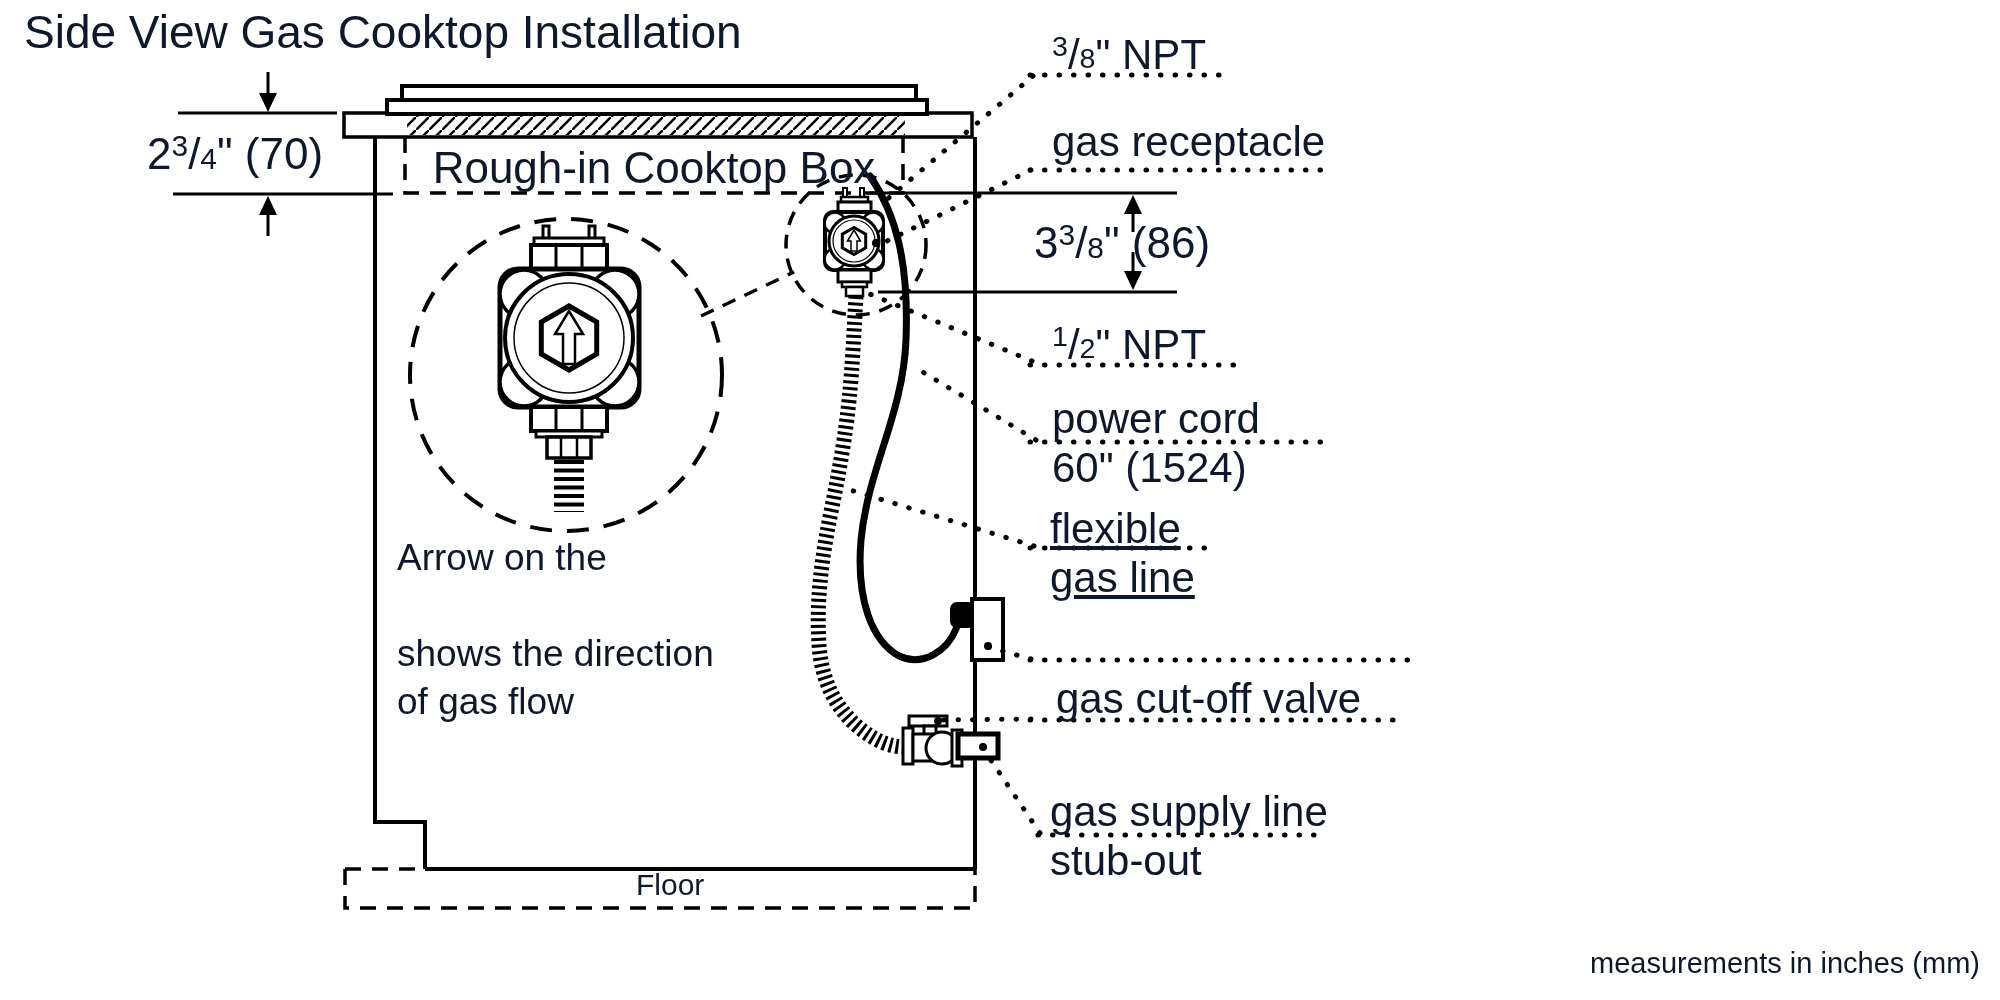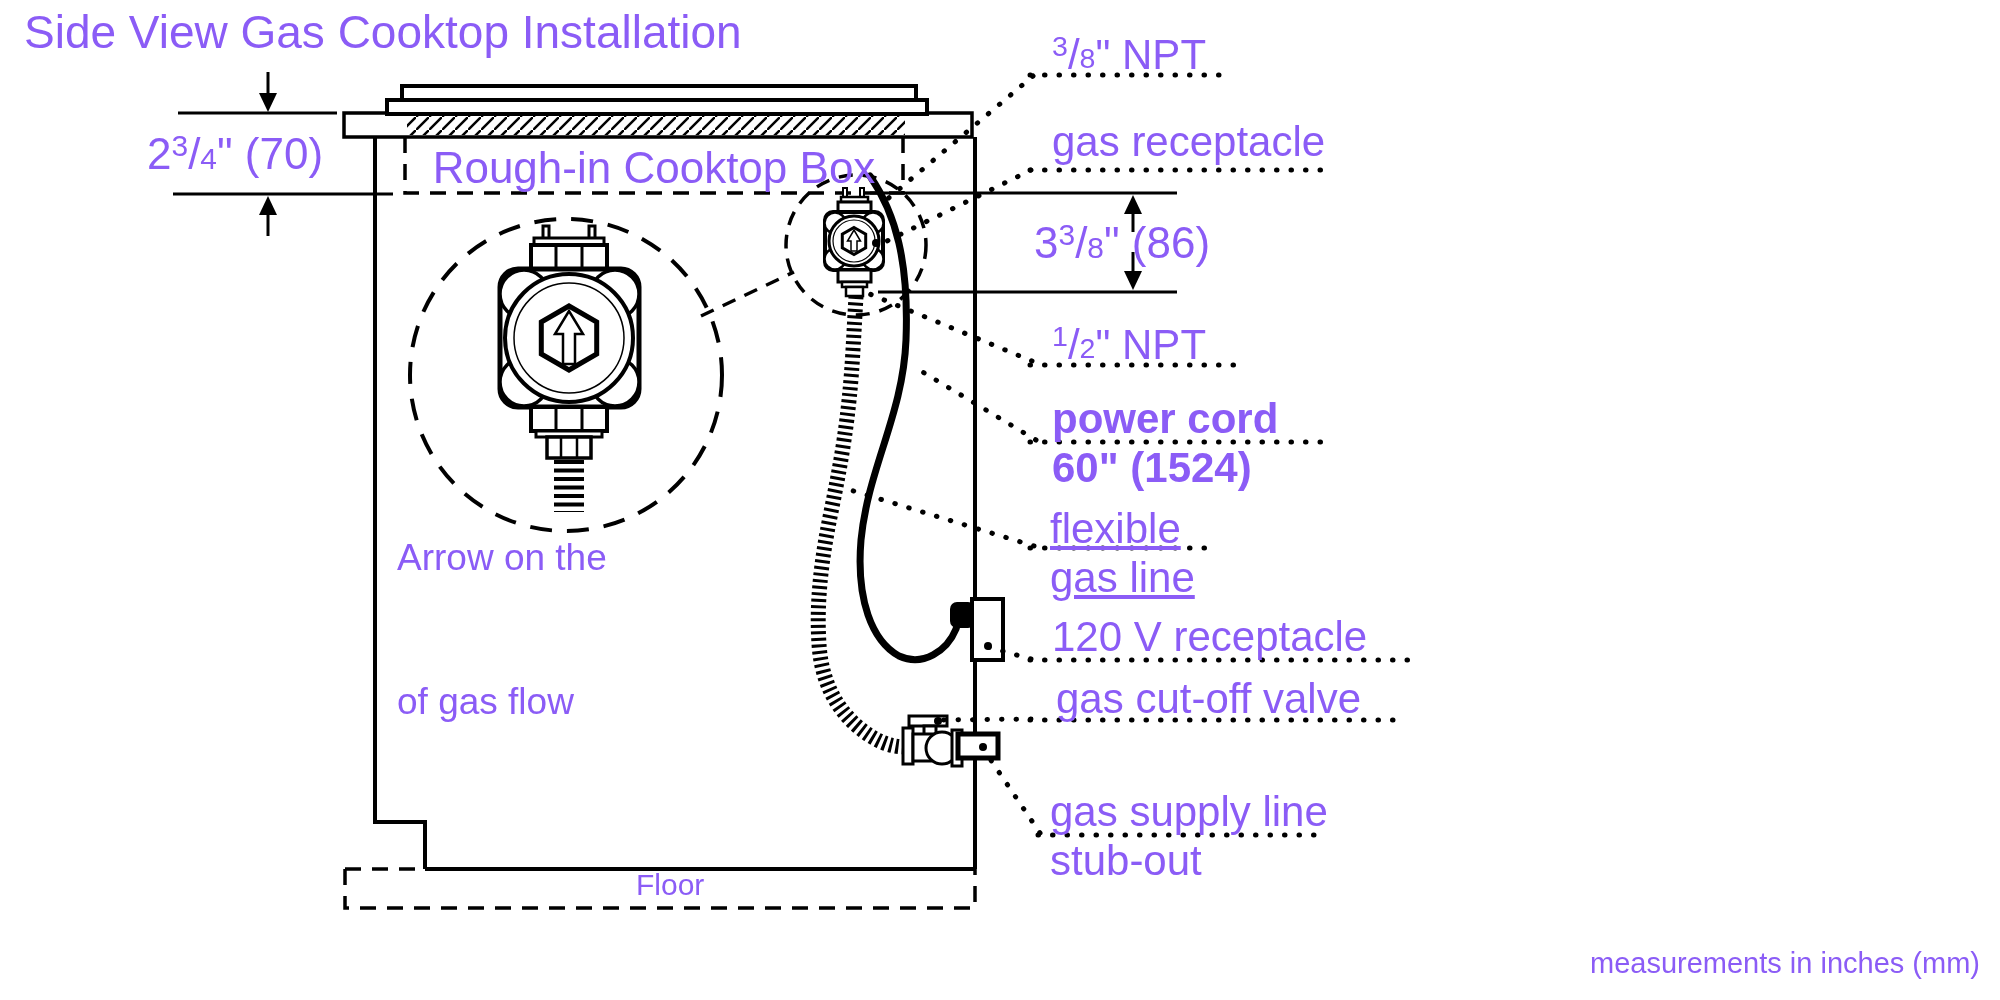--- a/index.html
+++ b/index.html
@@ -1,17 +1,17 @@
 <!DOCTYPE html>
 <html><head>
 <meta charset="utf-8">
 <style>
   html,body{margin:0;padding:0;background:#fff;}
   #stage{position:relative;width:2000px;height:1000px;background:#ffffff;overflow:hidden;
-         font-family:"Liberation Sans","DejaVu Sans",sans-serif;color:#8b5cf6;}
+         font-family:"Liberation Sans","DejaVu Sans",sans-serif;color:#0f172a;}
   #linework{position:absolute;left:0;top:0;}
   .txt{position:absolute;white-space:pre;line-height:1.08;}
   .title{font-size:46px;}
   .lbl{font-size:42px;line-height:49px;}
   .dim{font-size:44px;}
   .note{font-size:37px;line-height:48px;}
   .boxlbl{font-size:44px;text-align:center;}
   .floorlbl{font-size:30px;}
   .foot{font-size:29px;text-align:right;}
   .fnum{font-size:68%;vertical-align:0.45em;}
@@ -172,29 +172,28 @@
 <div class="txt boxlbl" style="left:405px;top:144px;width:498px;">Rough-in Cooktop Box</div>
 
 <div class="txt lbl" style="left:1052px;top:22px;"><span class="fnum">3</span><span class="fslash">/</span><span class="fden">8</span><span>" NPT</span></div>
 
 <div class="txt lbl" style="left:1052px;top:117px;">gas receptacle</div>
 
 <div class="txt dim" style="left:1034px;top:219px;"><span>3</span><span class="fnum">3</span><span class="fslash">/</span><span class="fden">8</span><span>" (86)</span></div>
 
 <div class="txt lbl" style="left:1052px;top:312px;"><span class="fnum">1</span><span class="fslash">/</span><span class="fden">2</span><span>" NPT</span></div>
 
-<div class="txt lbl" style="left:1052px;top:394px;font-weight:bold;"><span>power cord</span><br><span>60" (1524)</span></div>
+<div class="txt lbl" style="left:1052px;top:394px;"><span>power cord</span><br><span>60" (1524)</span></div>
 
 <div class="txt lbl" style="left:1050px;top:504px;text-decoration:underline;"><span>flexible</span><br><span>gas line</span></div>
 
-<div class="txt lbl" style="left:1052px;top:612px;">120 V receptacle</div>
 
 <div class="txt lbl" style="left:1050px;top:787px;"><span>gas supply line</span><br><span>stub-out</span></div>
 
 <div class="txt lbl" style="left:1056px;top:674px;">gas cut-off valve</div>
 
-<div class="txt note" style="left:397px;top:534px;"><span>Arrow on the</span><br><br><br><span>of gas flow</span></div>
+<div class="txt note" style="left:397px;top:534px;"><span>Arrow on the</span><br><br><span>shows the direction</span><br><span>of gas flow</span></div>
 
 <div class="txt floorlbl" style="left:636px;top:869px;">Floor</div>
 
 <div class="txt foot" style="left:1300px;top:948px;width:680px;">measurements in inches (mm)</div>
 
 </div>
 
 </body></html>

